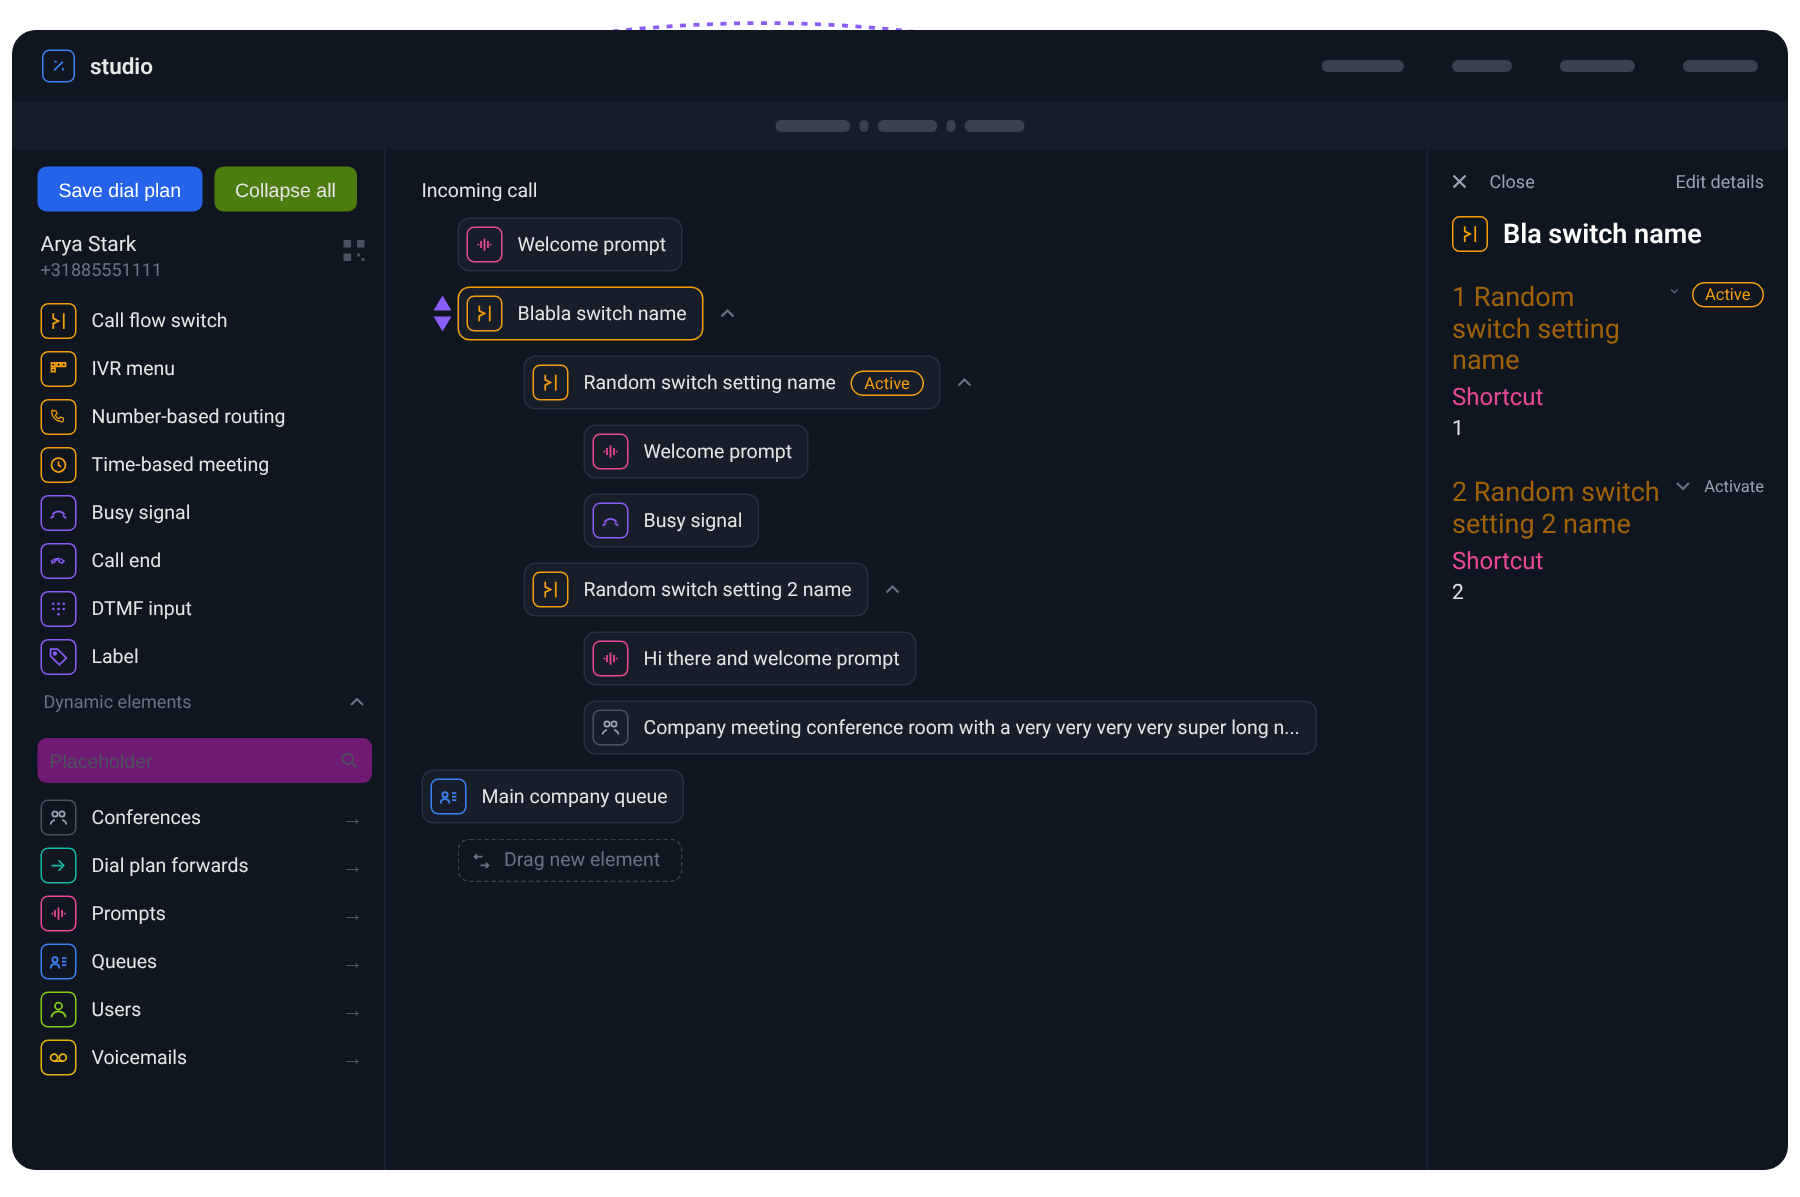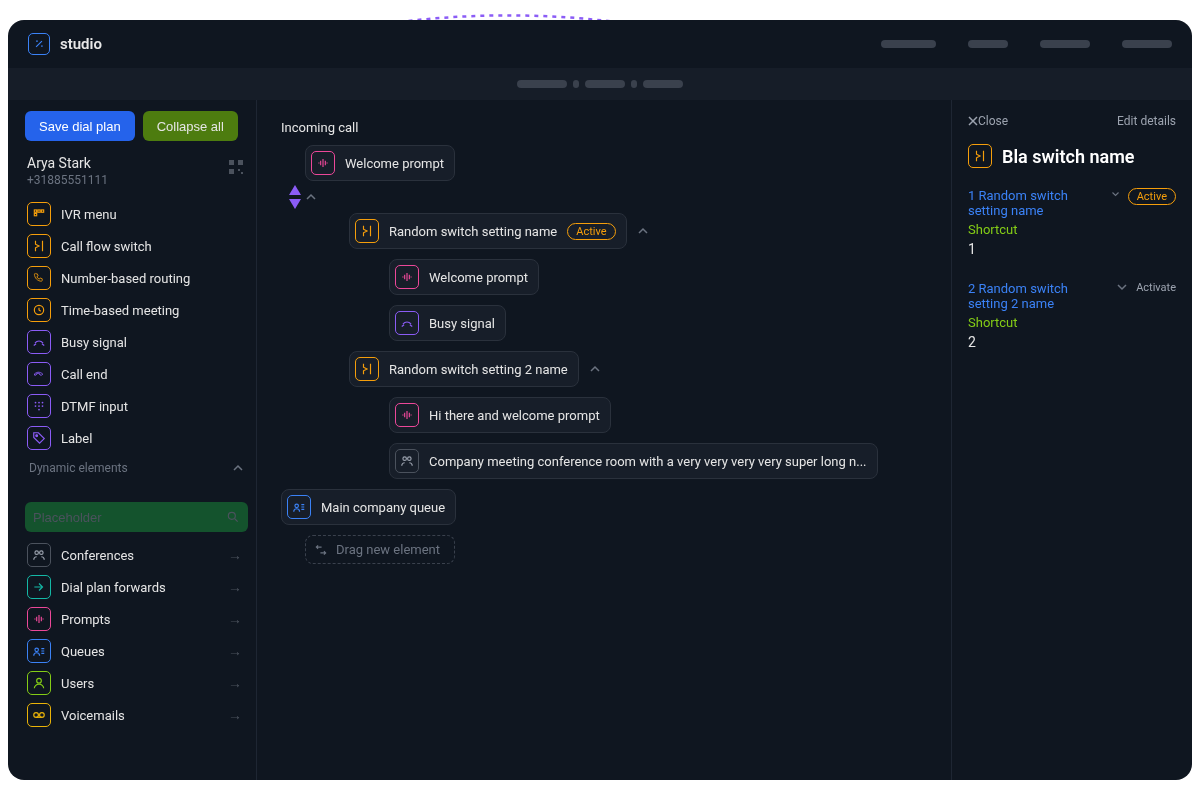--- a/index.html
+++ b/index.html
@@ -121,22 +121,22 @@
   .ic-magenta { border-color:#ec4899; color:#ec4899; }
   .ic-blue { border-color:#3b82f6; color:#3b82f6; }
   .ic-gray { border-color:#4b525d; color:#9ca3af; }
   .ic-teal { border-color:#14b8a6; color:#14b8a6; }
   .ic-green { border-color:#84cc16; color:#84cc16; }
   .ic-amber { border-color:#eab308; color:#eab308; }
   .side-label { font-size:13px; color:#e5e5e5; flex:1; white-space:nowrap; overflow:hidden; text-overflow:ellipsis;}
   .trail-arrow { color:#4b525d; font-size:14px;}
   .search-box {
     display:flex;align-items:center;height:30px;
-    background:#14532d;border-radius:6px;padding:0 8px;
-    margin:21px 0 6px 0;
+    background:#701a75;border-radius:6px;padding:0 8px;
+    margin:11px 0 6px 0;
   }
   .search-box input {
     flex:1;background:transparent;border:none;outline:none;
     color:#e5e5e5;font-size:13px;
   }
   .search-box input::placeholder { color:#4b525d; }
   .search-ic { color:#4b525d; width:14px;height:14px;}
   
   .canvas {
     flex:1;
@@ -174,31 +174,31 @@
     display:flex;flex-direction:column;color:#8b5cf6;
   }
   
   .details {
     width:240px;padding:14px 16px;
   }
   .details-top {
     display:flex;justify-content:space-between;align-items:center;
     font-size:12px;color:#9ca3af;margin-bottom:16px;
   }
-  .close-x { display:flex;align-items:center;gap:0;cursor:pointer;}
+  .close-x { display:flex;align-items:center;gap:15px;cursor:pointer;}
   .details-title-row {display:flex;align-items:center;gap:10px;margin-bottom:20px;}
   .details-title { font-size:18px;font-weight:600;color:#fff;}
   .setting-head {
     display:flex;align-items:flex-start;gap:8px;justify-content:space-between;
     margin-bottom:4px;
   }
-  .setting-name { font-size:13px;color:#3b82f6; max-width:140px;}
+  .setting-name { font-size:18px;color:#a16207; max-width:140px;}
   .setting-action { font-size:11px;color:#9ca3af;}
   .setting-chev { color:#6b7380;}
-  .setting-label { font-size:13px;color:#84cc16;}
+  .setting-label { font-size:16px;color:#ec4899;}
   .setting-value { font-size:14px;color:#e5e5e5;margin-top:4px;}
   .setting-block { margin-bottom:24px;}
   
   .overlay-svg {
     position:absolute;top:0;left:0;width:1200px;height:798px;
     pointer-events:none;
   }
   svg.icon { width:14px;height:14px; }
 </style>
 </head>
@@ -263,35 +263,35 @@
               <rect x="10" y="10" width="2" height="2"></rect>
               <rect x="13" y="13" width="2" height="2"></rect>
             </svg>
         </div>
       </div>
 
 
       <div class="side-item">
         <div class="icon-box ic-orange">
             <svg class="icon" viewBox="0 0 24 24" fill="none" stroke="currentColor" stroke-width="2">
+              <path d="M6 3v6l6 3-6 3v6M18 3v18"></path>
+            </svg>
+          </div>
+        <span class="side-label">Call flow switch</span>
+      </div>
+      <div class="side-item">
+        <div class="icon-box ic-orange">
+            <svg class="icon" viewBox="0 0 24 24" fill="none" stroke="currentColor" stroke-width="2">
               <rect x="4" y="5" width="4" height="4"></rect>
               <rect x="10" y="5" width="4" height="4"></rect>
               <rect x="16" y="5" width="4" height="4"></rect>
               <rect x="4" y="11" width="4" height="4"></rect>
             </svg>
           </div>
         <span class="side-label">IVR menu</span>
-      </div>
-      <div class="side-item">
-        <div class="icon-box ic-orange">
-            <svg class="icon" viewBox="0 0 24 24" fill="none" stroke="currentColor" stroke-width="2">
-              <path d="M6 3v6l6 3-6 3v6M18 3v18"></path>
-            </svg>
-          </div>
-        <span class="side-label">Call flow switch</span>
       </div>
       <div class="side-item">
         <div class="icon-box ic-orange">
             <svg class="icon" viewBox="0 0 24 24" fill="none" stroke="currentColor" stroke-width="2">
               <path d="M5 4h4l2 5-3 2c1 3 3 5 6 6l2-3 5 2v4c0 1-1 2-2 2C10 22 2 14 2 5c0-1 1-2 2-2z" transform="scale(0.7) translate(4 3)"></path>
             </svg>
           </div>
         <span class="side-label">Number-based routing</span>
       </div>
       <div class="side-item">
@@ -440,20 +440,28 @@
 
       <div class="node-row" style="margin-left:24px;position:relative">
         <div class="up-down-handles">
           <svg width="16" height="12" viewBox="0 0 16 12" fill="currentColor">
               <polygon points="8,0 14,10 2,10"></polygon>
             </svg>
           <svg width="16" height="12" viewBox="0 0 16 12" fill="currentColor">
               <polygon points="8,12 14,2 2,2"></polygon>
             </svg>
         </div>
+        <div class="node-pill selected">
+          <div class="icon-box ic-orange">
+              <svg class="icon" viewBox="0 0 24 24" fill="none" stroke="currentColor" stroke-width="2">
+                <path d="M6 3v6l6 3-6 3v6M18 3v18"></path>
+              </svg>
+            </div>
+          <span class="node-text">Blabla switch name</span>
+        </div>
         <svg class="chev collapse-chev" viewBox="0 0 12 12" width="14" height="14" fill="none" stroke="currentColor" stroke-width="1.5">
             <path d="M2 8l4-4 4 4"></path>
           </svg>
       </div>
 
       <div class="node-row" style="margin-left:68px">
         <div class="node-pill">
           <div class="icon-box ic-orange">
               <svg class="icon" viewBox="0 0 24 24" fill="none" stroke="currentColor" stroke-width="2">
                 <path d="M6 3v6l6 3-6 3v6M18 3v18"></path>

